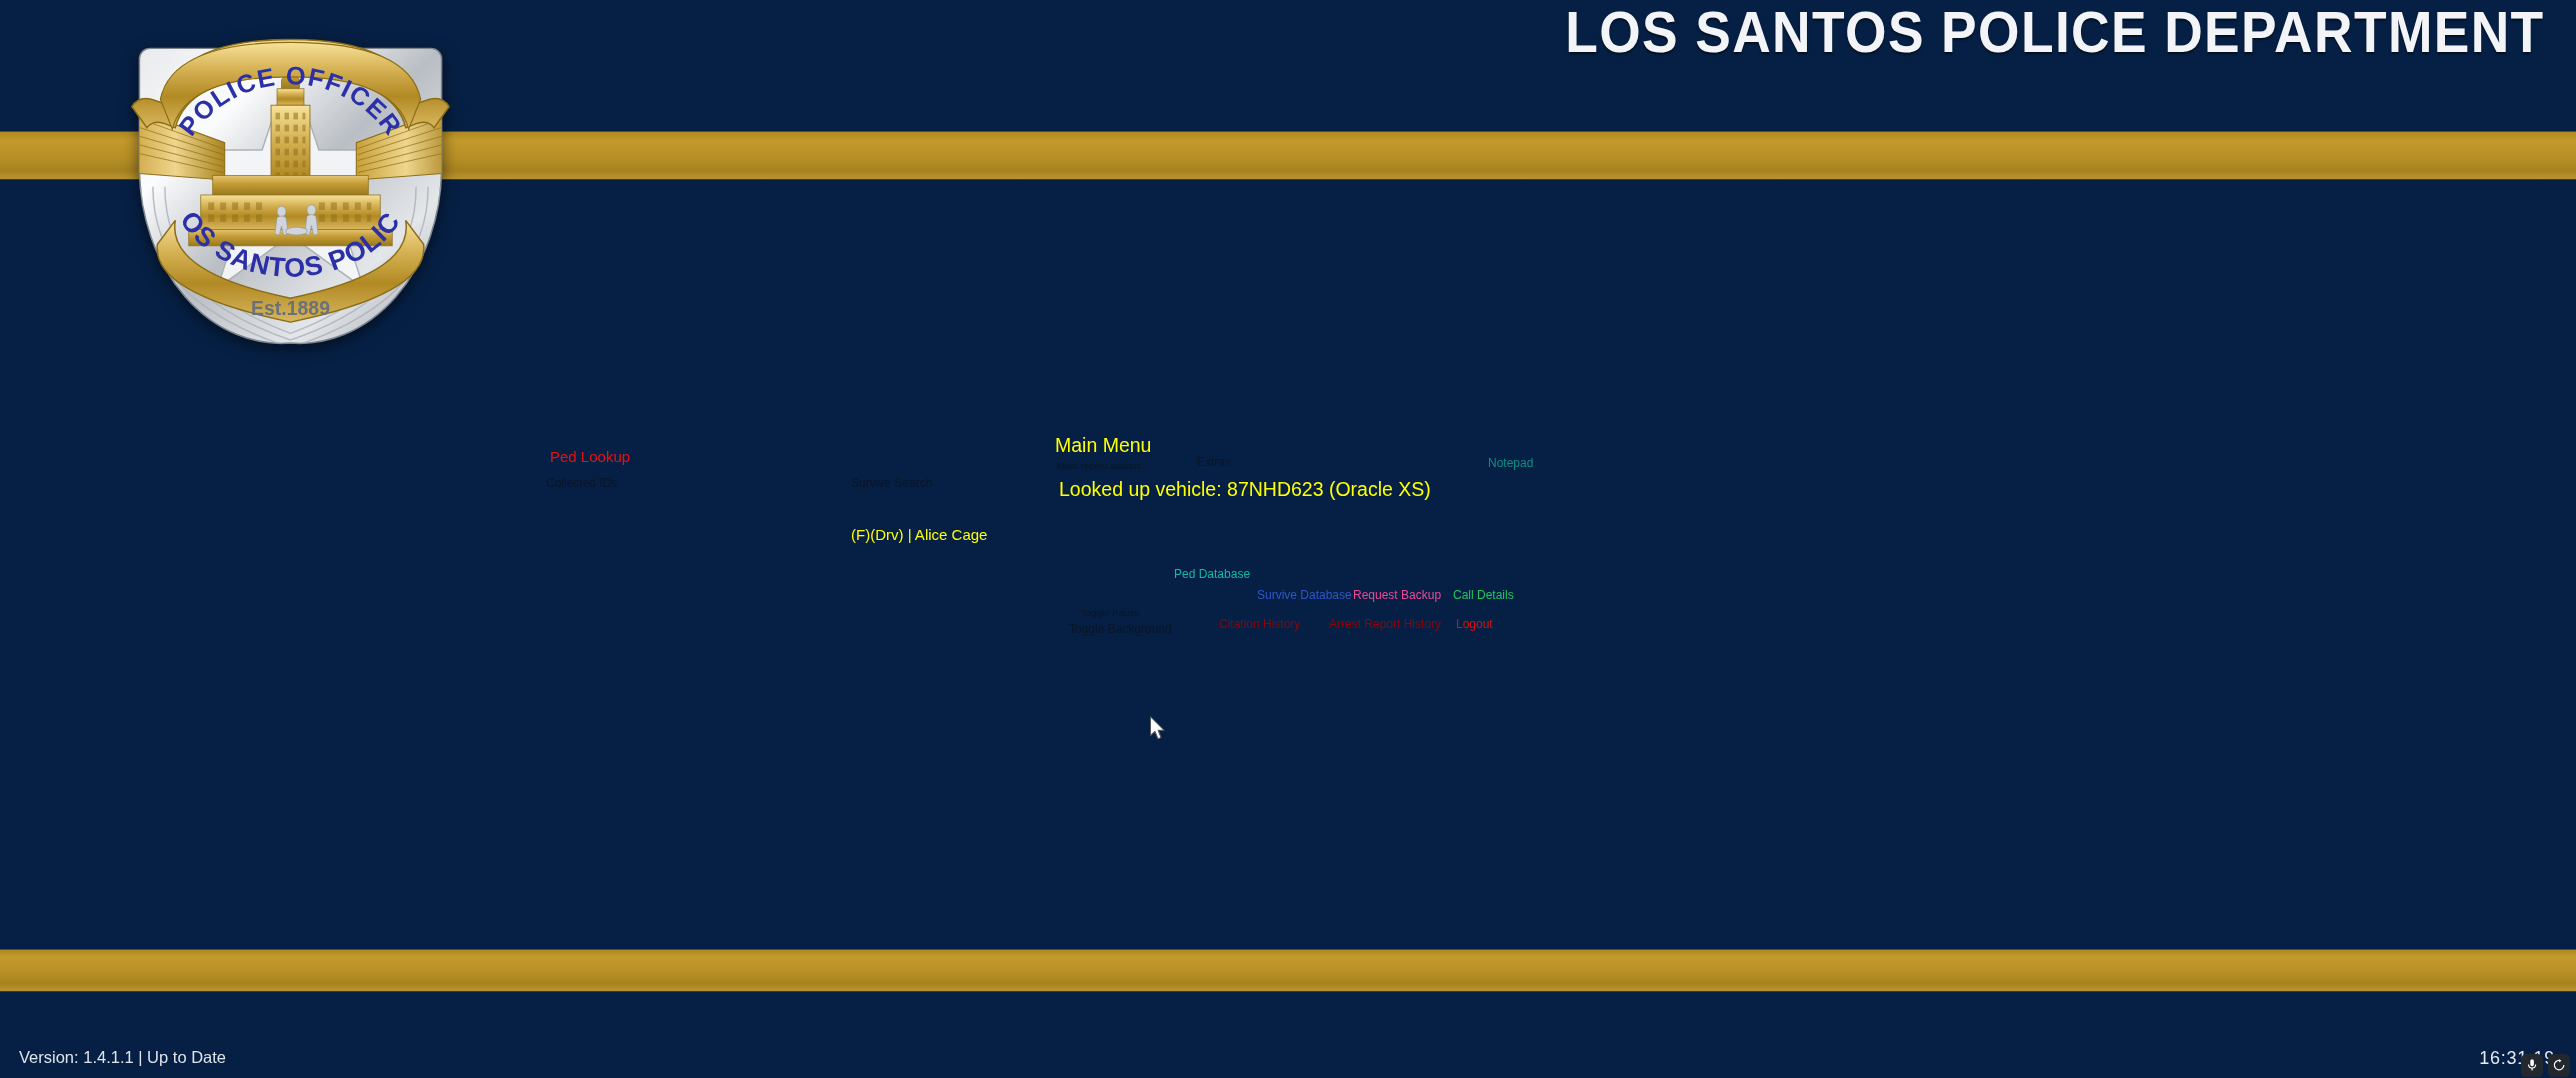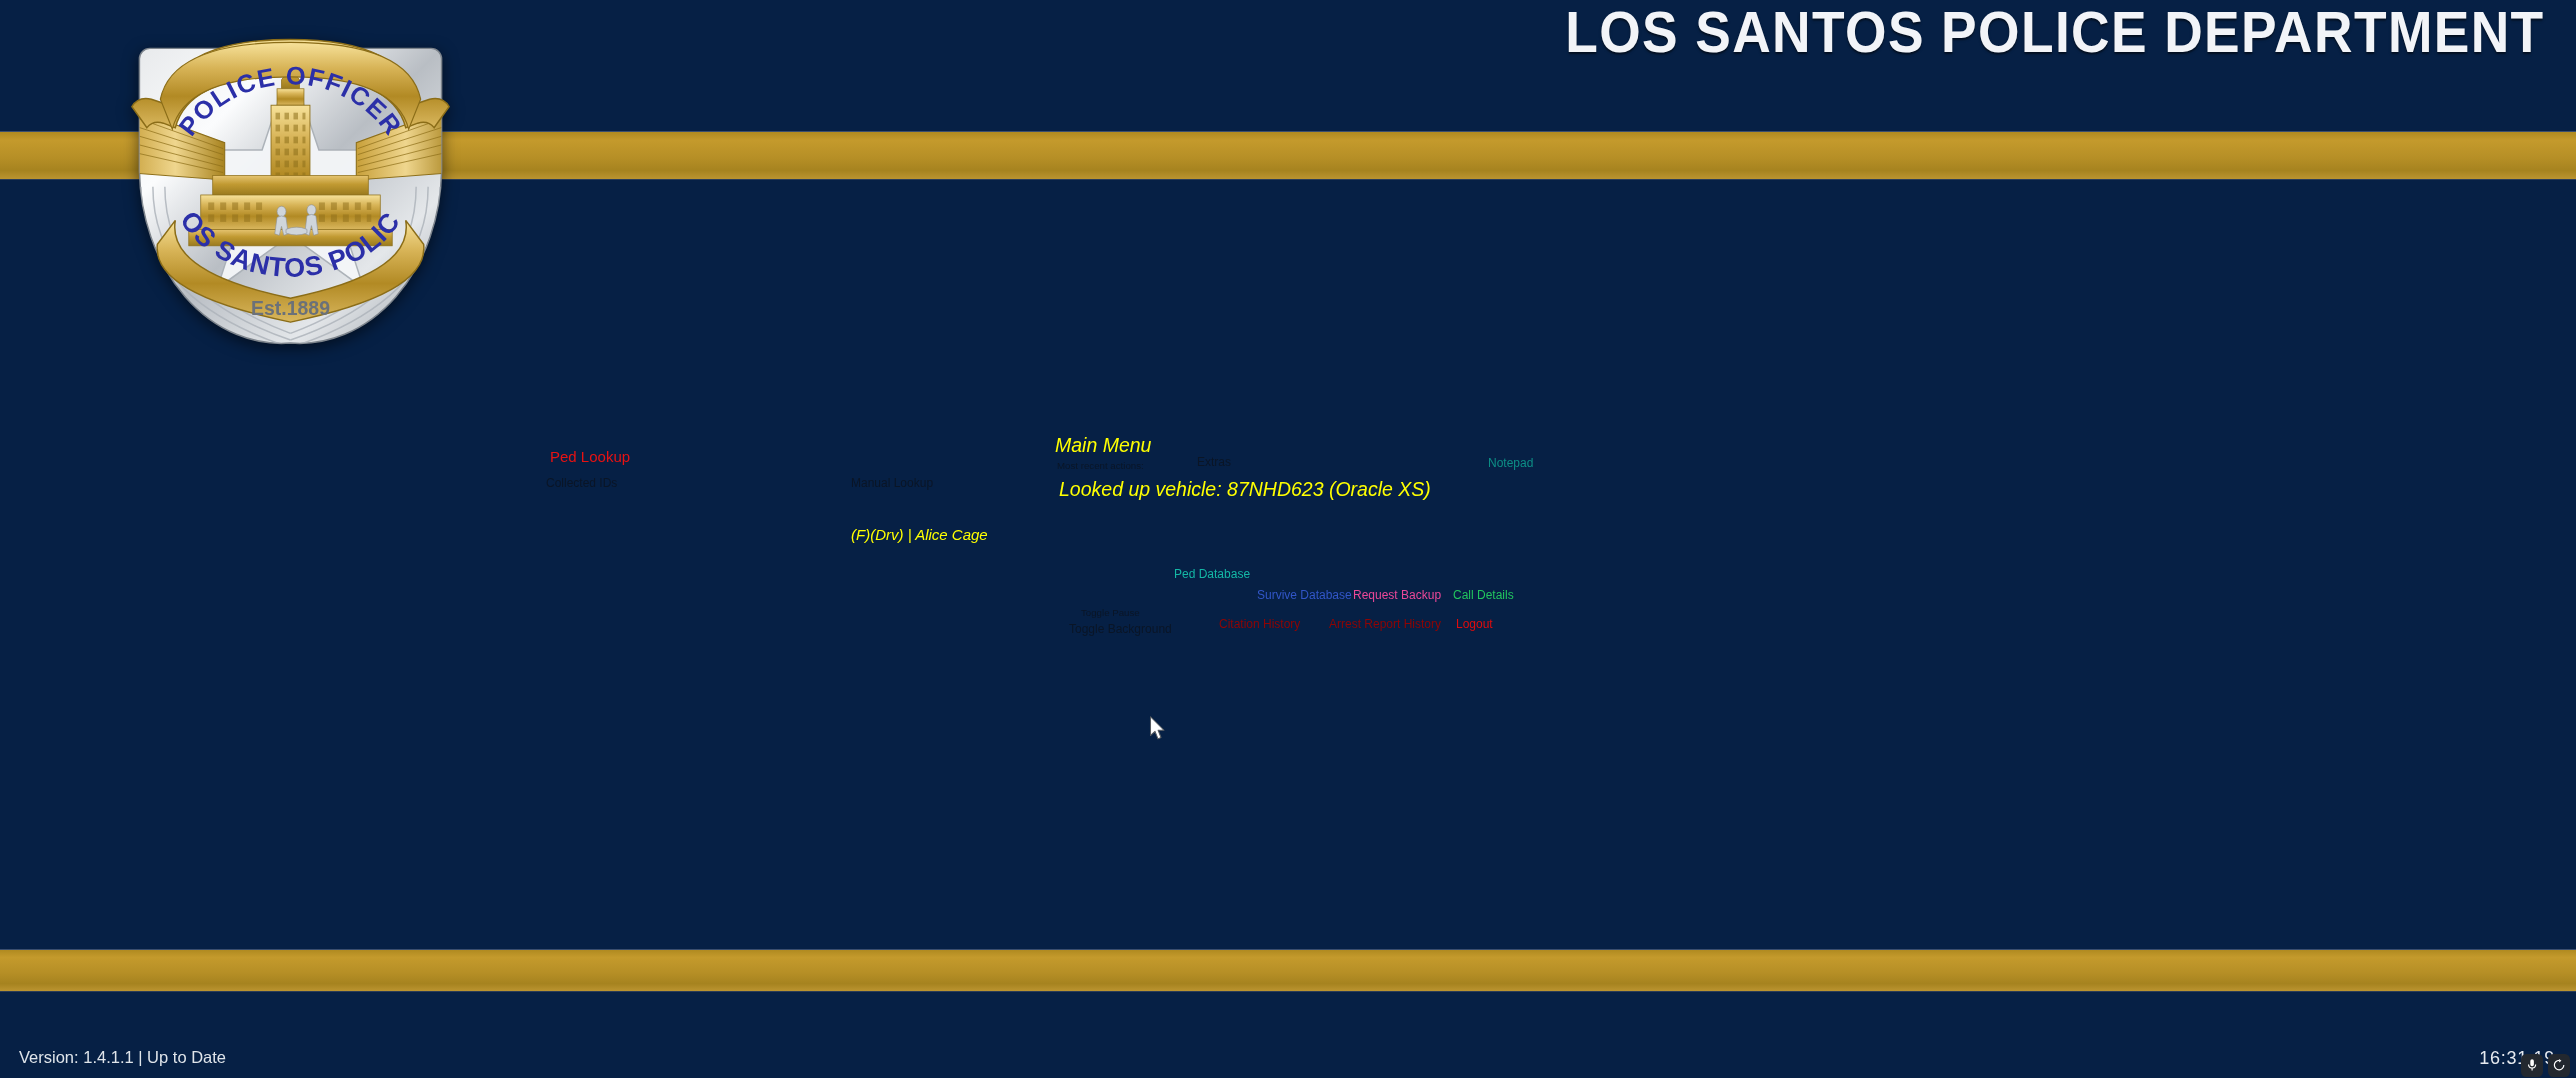--- a/index.html
+++ b/index.html
@@ -53,21 +53,21 @@
   
   .badge-wrap { position:absolute; left:111px; top:-4.5px; width:359px; height:374px; }
   .badge-wrap svg { display:block; width:359px; height:374px;
     filter:drop-shadow(0 4.5px 7.5px rgba(0,0,0,.55)); }
 
   
   .mdt { position:absolute; left:0; top:0; width:2576px; height:1078px; }
   .lbl { position:absolute; white-space:nowrap; font-family:"Liberation Sans", sans-serif; line-height:1; }
 
   .t-red      { color:#e81212; }
-  .t-yellow   { color:#ffff00;font-style:italic; }
+  .t-yellow   { color:#ffff00; }
   .t-dark     { color:#0a1526; }
   .t-teal     { color:#0d8f86; }
 
   .f-sm  { font-size:9.7px; }
   .f-md  { font-size:12px; }
   .f-lg  { font-size:15px; }
   .f-xl  { font-size:19.5px; }
 
   
   .footer-zone { position:absolute; left:0; top:992px; width:2576px; height:86px; background:#062045; }
@@ -275,21 +275,21 @@
       <text x="240" y="427" text-anchor="middle" font-family="Liberation Sans, sans-serif" font-size="26" font-weight="bold" fill="#6b7179">Est.1889</text>
     </svg>
   </div>
 
   <div class="mdt">
 
     <div class="lbl f-lg t-red" style="left:550px; top:449px;">Ped Lookup</div>
 
     <div class="lbl f-md t-dark" style="left:546px; top:477px;">Collected IDs</div>
 
-    <div class="lbl f-md t-dark" style="left:851px; top:477px;">Manual Lookup</div>
+    <div class="lbl f-md t-dark" style="left:851px; top:477px;">Survive Search</div>
 
     <div class="lbl f-lg t-yellow" style="left:851px; top:527px;">(F)(Drv) | Alice Cage</div>
 
     <div class="lbl f-xl t-yellow" style="left:1055px; top:436px;">Main Menu</div>
 
     <div class="lbl f-sm t-dark" style="left:1057px; top:461px;">Most recent actions:</div>
 
     <div class="lbl f-md t-dark" style="left:1197px; top:456px;">Extras</div>
 
     <div class="lbl f-md t-teal" style="left:1488px; top:457px;">Notepad</div>

